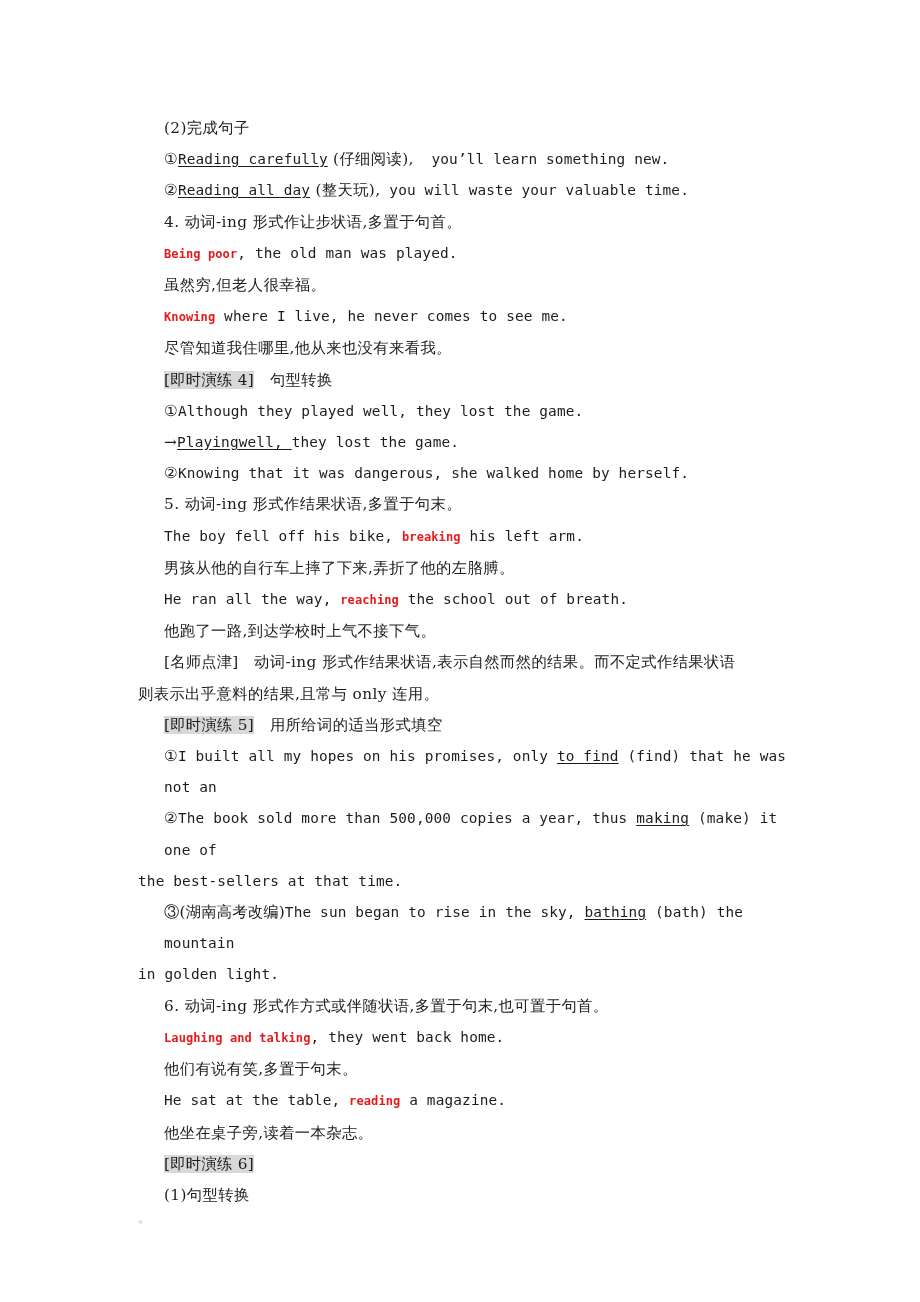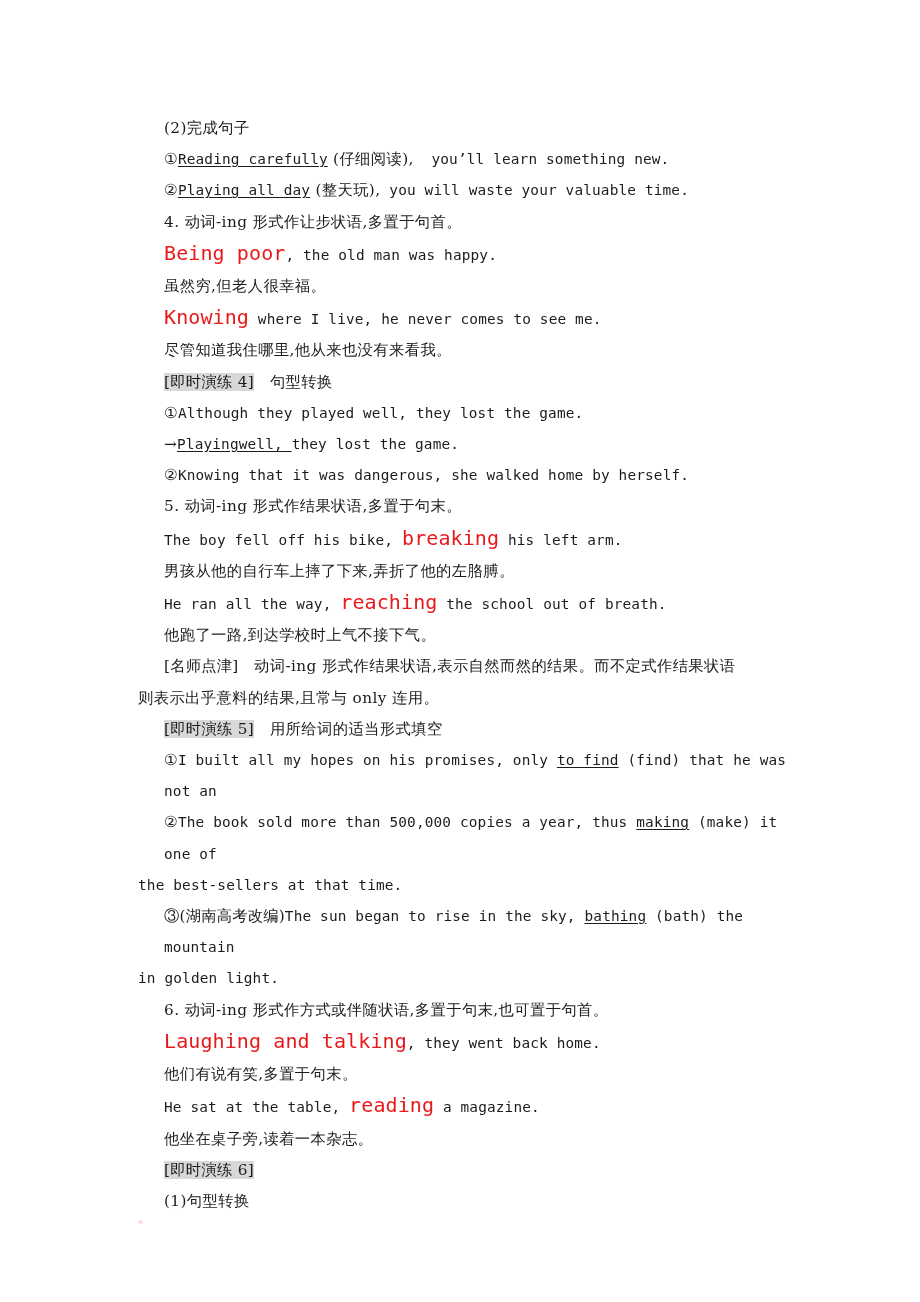--- a/index.html
+++ b/index.html
@@ -57,22 +57,22 @@
   }
   .cn-tight {
     font-family: "DejaVu Serif", serif;
     font-size: 15.3px;
     letter-spacing: 0.2px;
   }
 
   .red {
     color: #e8191b;
     font-family: "DejaVu Sans Mono", monospace;
-    font-size: 20px;
-    font-weight: normal;
+    font-size: 12px;
+    font-weight: bold;
   }
 
   .ul {
     text-decoration: underline;
     text-underline-offset: 2px;
   }
 
   .tag {
     background: #d8d8d8;
     font-family: "DejaVu Serif", serif;
@@ -92,23 +92,23 @@
     border-radius: 50%;
   }
 </style>
 </head>
 <body>
 
 <div id="page">
   <div id="content">
       <div class="line ind"><span class="cn">(2)完成句子</span></div>
       <div class="line ind"><span class="cn-tight">①</span><span class="en ul">Reading carefully</span><span class="cn"> (仔细阅读),</span><span class="en">  you’ll learn something new.</span></div>
-      <div class="line ind"><span class="cn-tight">②</span><span class="en ul">Playing all day</span><span class="cn"> (整天玩),</span><span class="en"> you will waste your valuable time.</span></div>
+      <div class="line ind"><span class="cn-tight">②</span><span class="en ul">Reading all day</span><span class="cn"> (整天玩),</span><span class="en"> you will waste your valuable time.</span></div>
       <div class="line ind"><span class="cn">4. 动词-ing 形式作让步状语,多置于句首。</span></div>
-      <div class="line ind"><span class="red">Being poor</span><span class="en">, the old man was happy.</span></div>
+      <div class="line ind"><span class="red">Being poor</span><span class="en">, the old man was played.</span></div>
       <div class="line ind"><span class="cn">虽然穷,但老人很幸福。</span></div>
       <div class="line ind"><span class="red">Knowing</span><span class="en"> where I live, he never comes to see me.</span></div>
       <div class="line ind"><span class="cn">尽管知道我住哪里,他从来也没有来看我。</span></div>
       <div class="line ind"><span class="tag">[即时演练 4]</span><span class="cn">   句型转换</span></div>
       <div class="line ind"><span class="cn-tight">①</span><span class="en">Although they played well, they lost the game.</span></div>
       <div class="line ind"><span class="cn-tight">→</span><span class="en ul">Playingwell, </span><span class="en">they lost the game.</span></div>
       <div class="line ind"><span class="cn-tight">②</span><span class="en">Knowing that it was dangerous, she walked home by herself.</span></div>
       <div class="line ind"><span class="cn">5. 动词-ing 形式作结果状语,多置于句末。</span></div>
       <div class="line ind"><span class="en">The boy fell off his bike, </span><span class="red">breaking</span><span class="en"> his left arm.</span></div>
       <div class="line ind"><span class="cn">男孩从他的自行车上摔了下来,弄折了他的左胳膊。</span></div>

